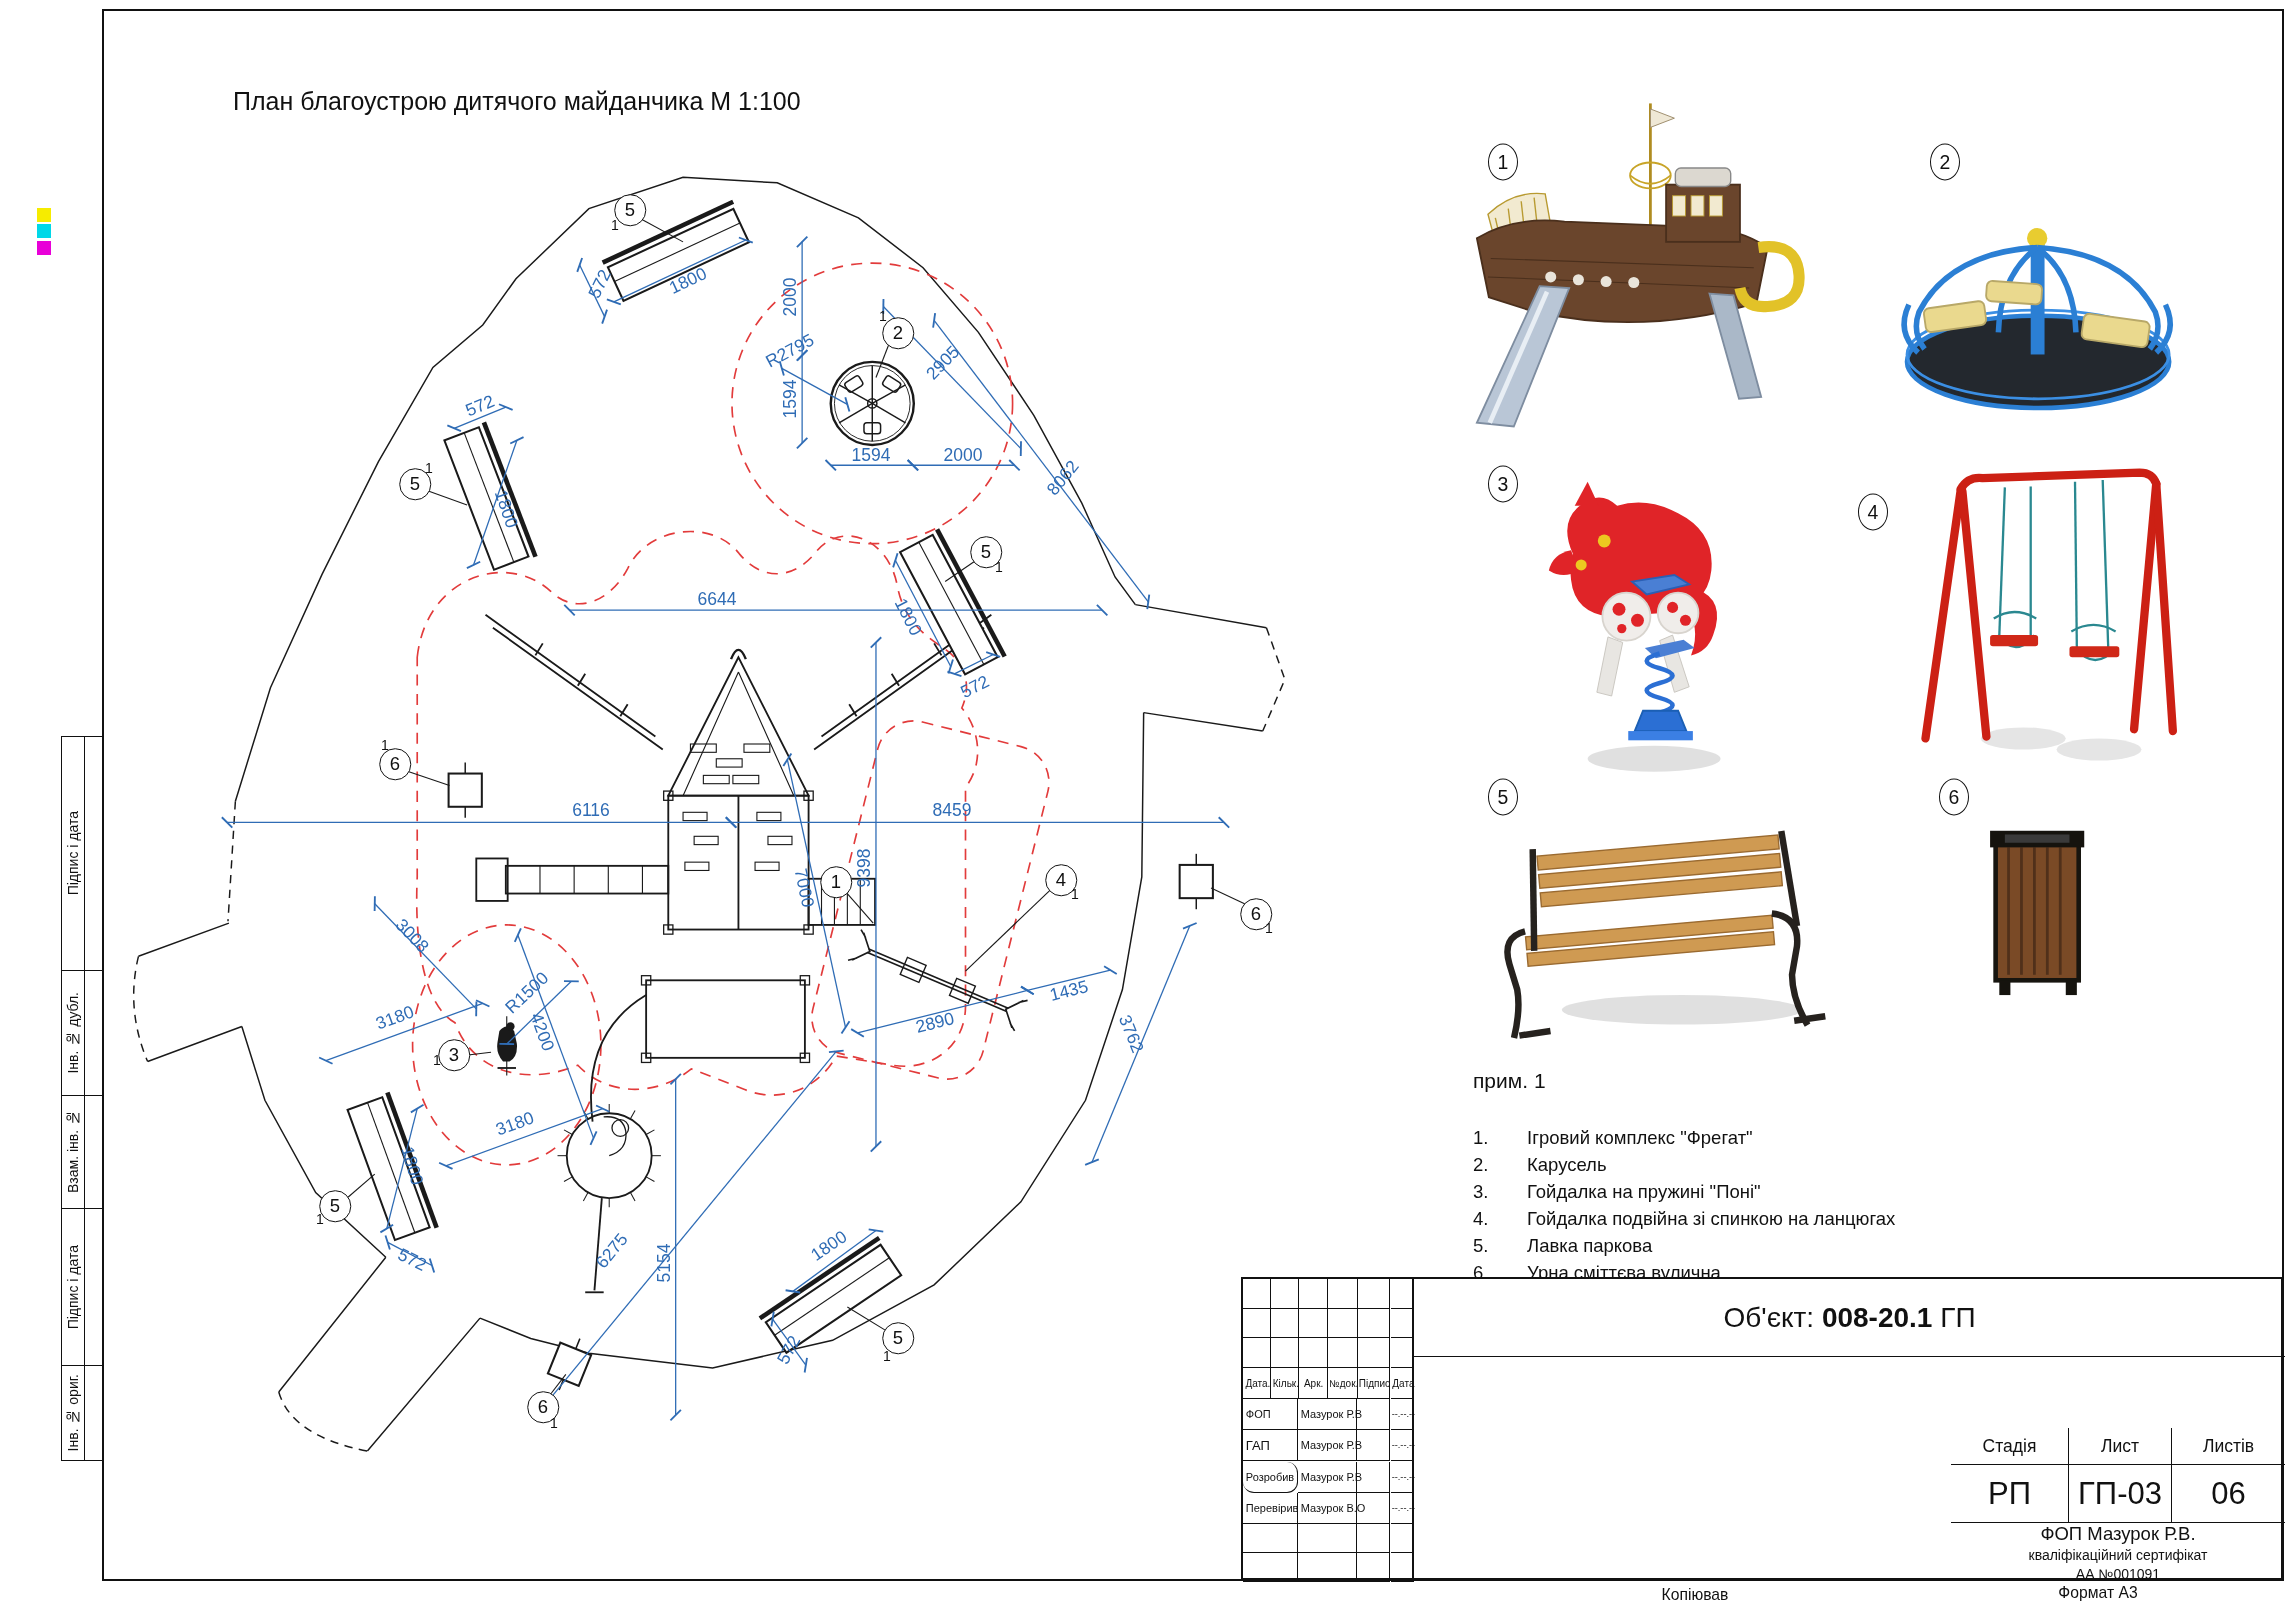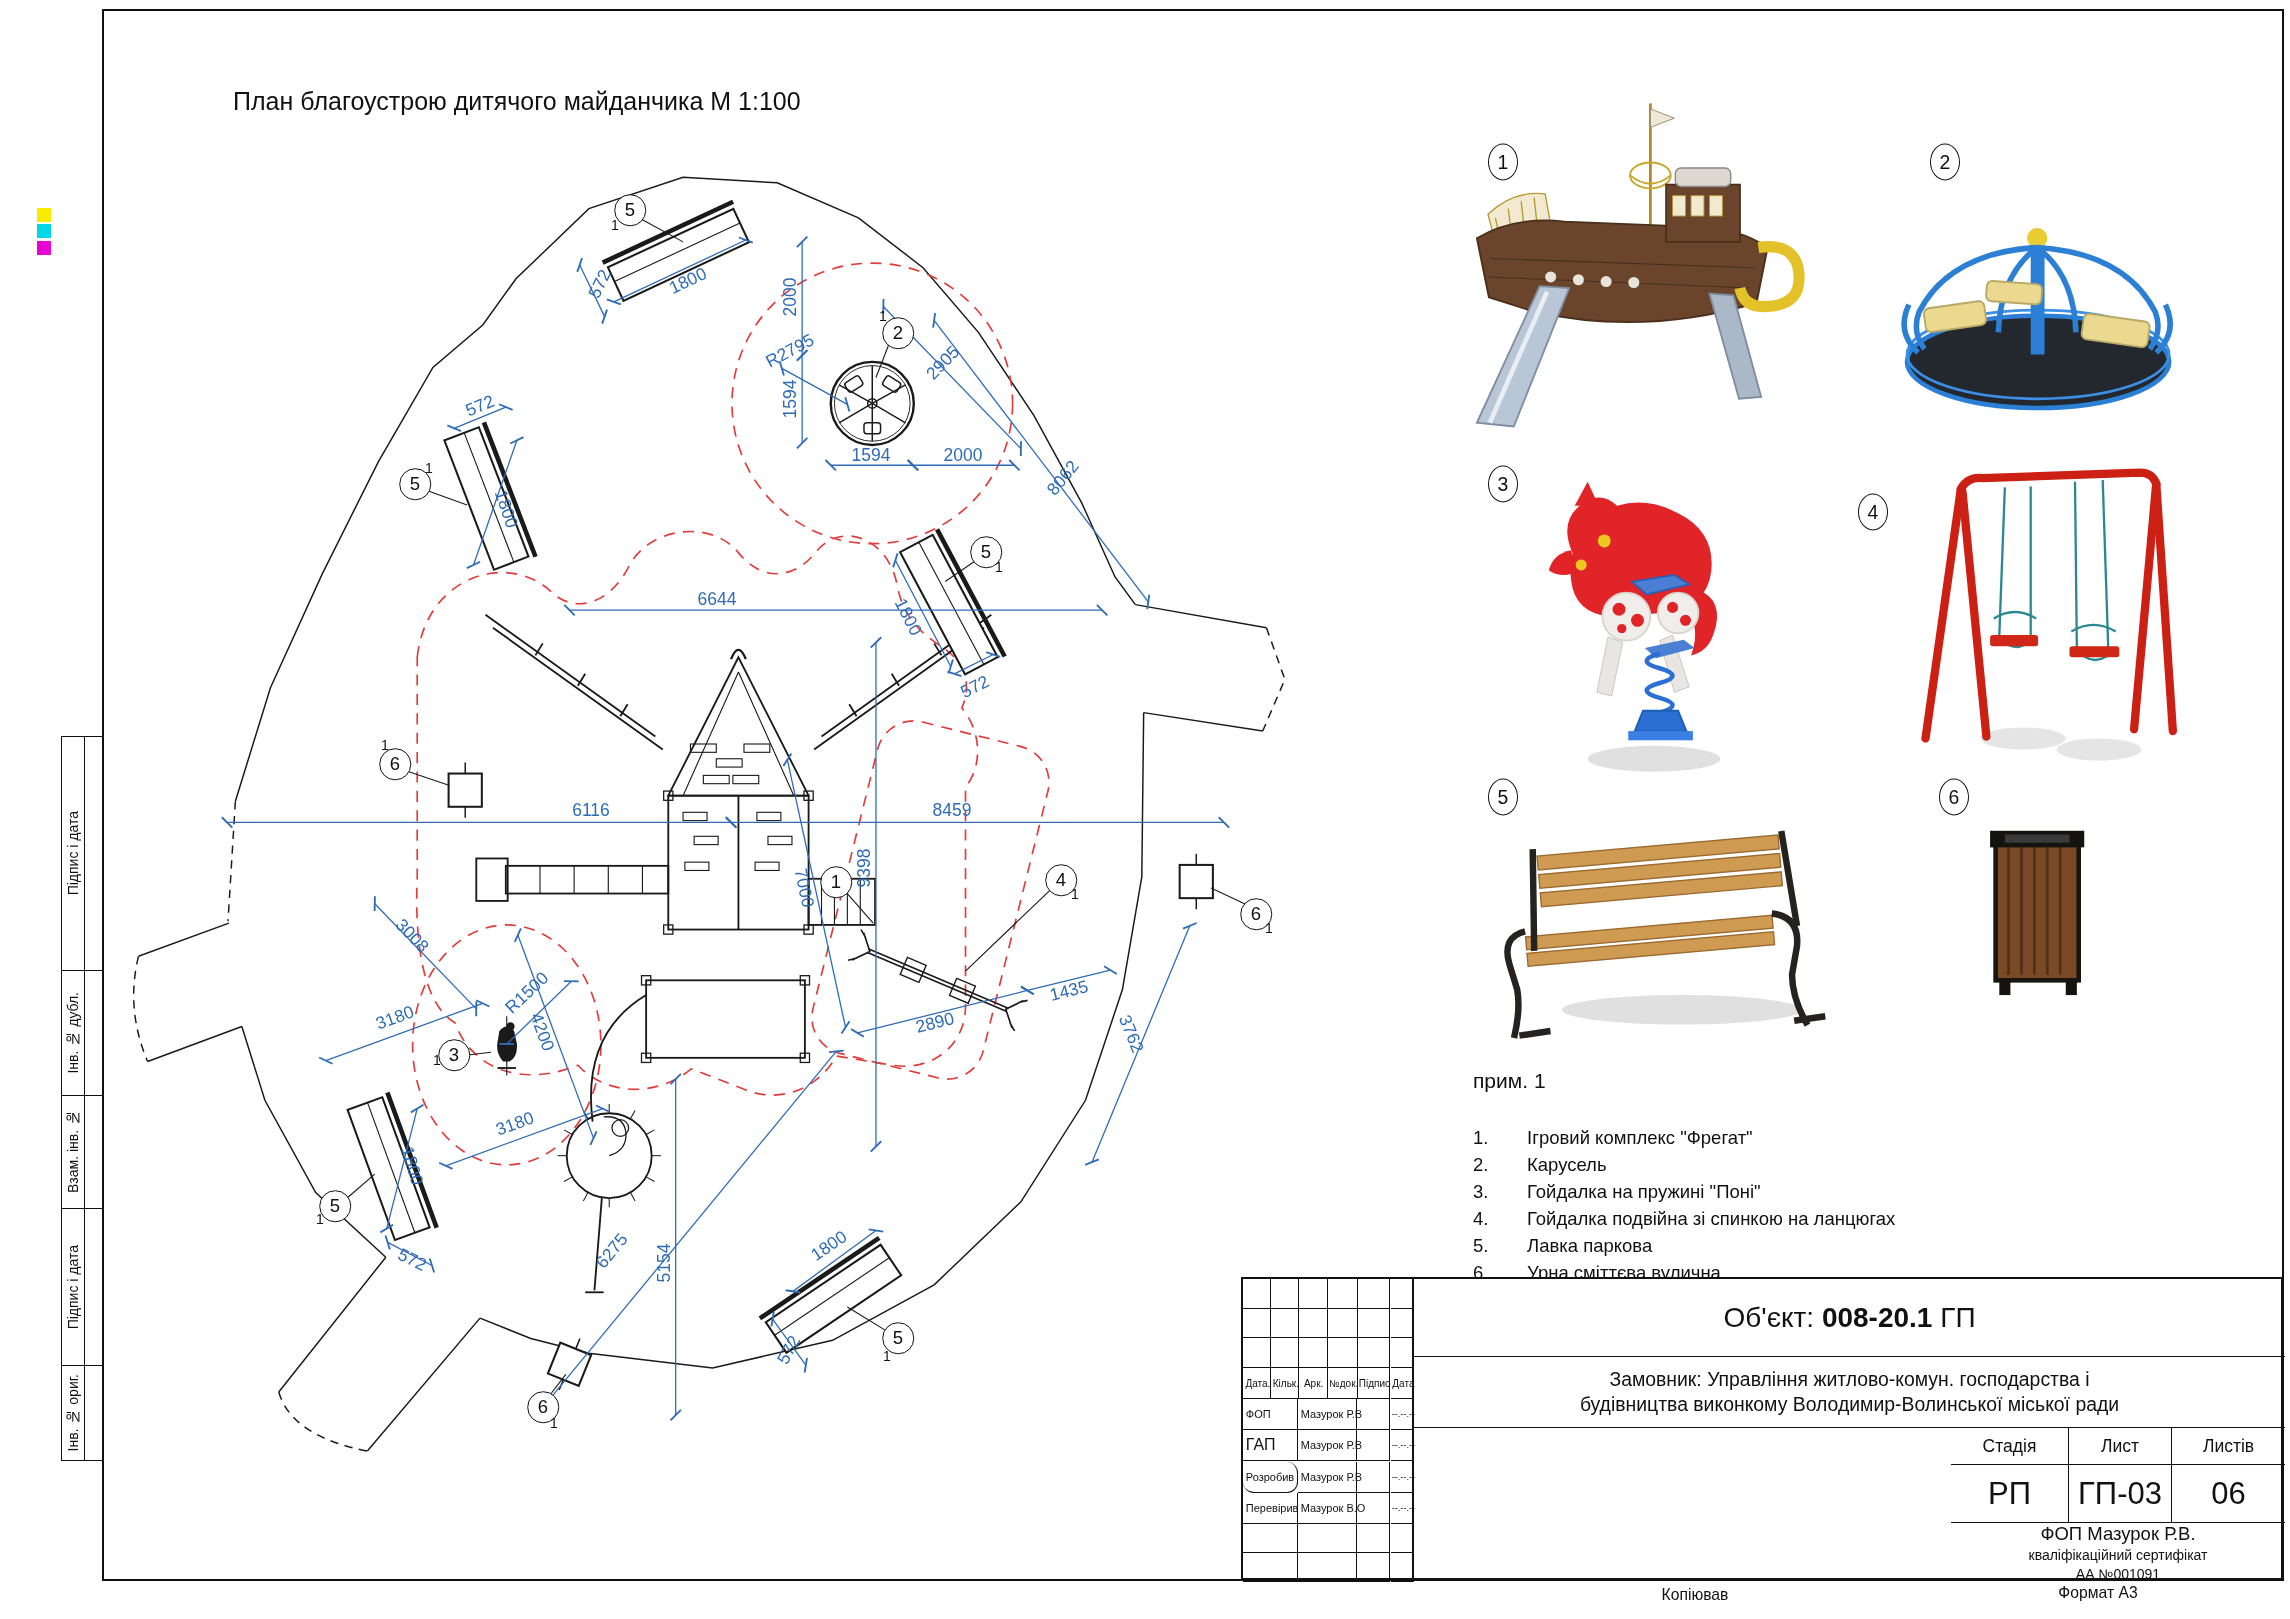--- a/index.html
+++ b/index.html
@@ -613,21 +613,21 @@
         <div class="gcell" style="left: 0px; top: 89px; width: 28px; height: 31px; font-size: 10px; padding-left: 2.8px;">Дата.</div>
         <div class="gcell" style="left: 28px; top: 89px; width: 28px; height: 31px; font-size: 10px; padding-left: 2.8px;">Кільк.</div>
         <div class="gcell" style="left: 55px; top: 89px; width: 29.5px; height: 31px; font-size: 10px; padding-left: 2.8px;">Арк.</div>
         <div class="gcell" style="left: 85px; top: 89px; width: 29.5px; height: 31px; font-size: 10px; padding-left: 2.8px;">№док.</div>
         <div class="gcell" style="left: 114px; top: 89px; width: 33px; height: 31px; font-size: 10px; padding-left: 2.8px;">Підпис</div>
         <div class="gcell" style="left: 148px; top: 89px; width: 23px; height: 31px; font-size: 10px; padding-left: 2.8px;">Дата</div>
         <div class="gcell" style="left: 0px; top: 120px; width: 55px; height: 31px; font-size: 11px; justify-content: flex-start; padding-left: 2.8px;">ФОП</div>
         <div class="gcell" style="left: 55px; top: 120px; width: 59px; height: 31px; font-size: 11px; justify-content: flex-start; padding-left: 2.8px;">Мазурок Р.В</div>
         <div class="gcell" style="left: 114px; top: 120px; width: 33px; height: 31px; font-size: 10px; padding-left: 2.8px;"></div>
         <div class="gcell" style="left: 148px; top: 120px; width: 23px; height: 31px; font-size: 9.2px; padding-left: 2.8px;">--.--.--</div>
-        <div class="gcell" style="left: 0px; top: 151px; width: 55px; height: 31px; font-size: 16px; justify-content: flex-start; padding-left: 2.8px;">ГАП</div>
+        <div class="gcell" style="left: 0px; top: 151px; width: 55px; height: 31px; font-size: 13px; justify-content: flex-start; padding-left: 2.8px;">ГАП</div>
         <div class="gcell" style="left: 55px; top: 151px; width: 59px; height: 31px; font-size: 11px; justify-content: flex-start; padding-left: 2.8px;">Мазурок Р.В</div>
         <div class="gcell" style="left: 114px; top: 151px; width: 33px; height: 31px; font-size: 10px; padding-left: 2.8px;"></div>
         <div class="gcell" style="left: 148px; top: 151px; width: 23px; height: 31px; font-size: 9.2px; padding-left: 2.8px;">--.--.--</div>
         <div class="gcell" style="left: 0px; top: 183px; width: 55px; height: 31px; font-size: 11px; justify-content: flex-start; padding-left: 2.8px; border-radius: 11px;">Розробив</div>
         <div class="gcell" style="left: 55px; top: 183px; width: 59px; height: 31px; font-size: 11px; justify-content: flex-start; padding-left: 2.8px;">Мазурок Р.В</div>
         <div class="gcell" style="left: 114px; top: 183px; width: 33px; height: 31px; font-size: 10px; padding-left: 2.8px;"></div>
         <div class="gcell" style="left: 148px; top: 183px; width: 23px; height: 31px; font-size: 9.2px; padding-left: 2.8px;">--.--.--</div>
         <div class="gcell" style="left: 0px; top: 214px; width: 55px; height: 31px; font-size: 11px; justify-content: flex-start; padding-left: 2.8px;">Перевірив</div>
         <div class="gcell" style="left: 55px; top: 214px; width: 59px; height: 31px; font-size: 11px; justify-content: flex-start; padding-left: 2.8px;">Мазурок В.О</div>
         <div class="gcell" style="left: 114px; top: 214px; width: 33px; height: 31px; font-size: 10px; padding-left: 2.8px;"></div>
@@ -642,24 +642,20 @@
         <div class="gcell" style="left: 148px; top: 274px; width: 23px; height: 29px; padding-left: 2.8px;"></div>
       </div>
     <div style="position:absolute;left:169px;top:0;width:1.8px;height:303px;background:#111;"></div>
 
     <div class="cell objcell thickB" style="left:171px;top:0;width:871px;height:78px;border-right:none;">
       <span>Об'єкт:</span>&nbsp;
       <b>008-20.1</b>&nbsp;
       <span>ГП</span>
     </div>
 
-    <div class="cell client thickB" style="left:171px;top:78px;width:871px;height:71px;border-right:none;">
-      <span>Замовник: Управління житлово-комун. господарства і</span>
-      <span>будівництва виконкому Володимир-Волинської міської ради</span>
-    </div>
 
 
     <div class="cell stagehead" style="left:708px;top:149px;width:118px;height:37px;">Стадія</div>
     <div class="cell stagehead" style="left:826px;top:149px;width:103px;height:37px;">Лист</div>
     <div class="cell stagehead" style="left:929px;top:149px;width:113px;height:37px;border-right:none;">Листів</div>
     <div class="cell stageval thickB" style="left:708px;top:186px;width:118px;height:58px;">РП</div>
     <div class="cell stageval thickB" style="left:826px;top:186px;width:103px;height:58px;">ГП-03</div>
     <div class="cell stageval thickB" style="left:929px;top:186px;width:113px;height:58px;border-right:none;">06</div>
 
     <div class="cell company" style="left:708px;top:244px;width:334px;height:59px;border-right:none;border-bottom:none;">

